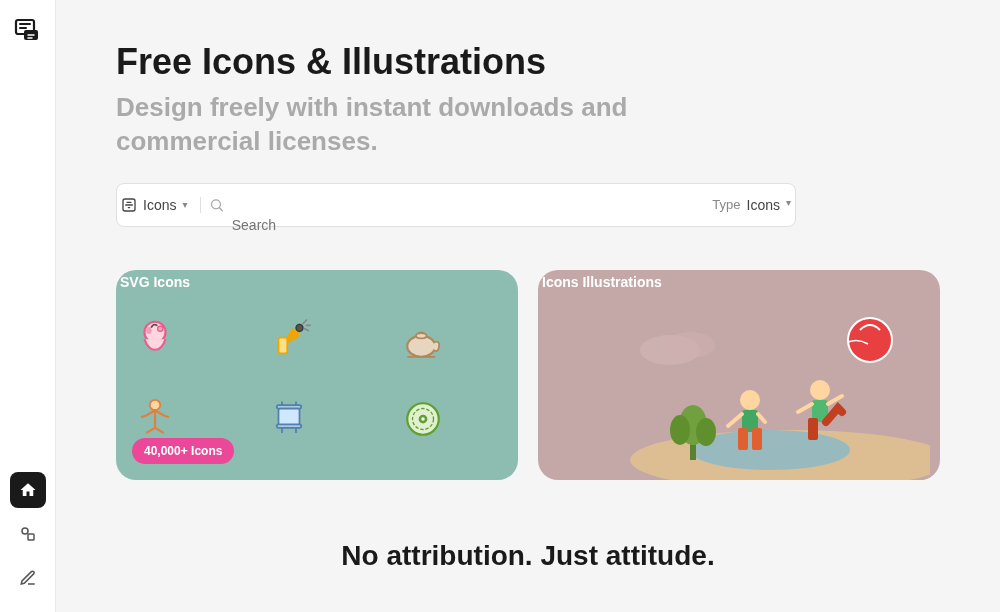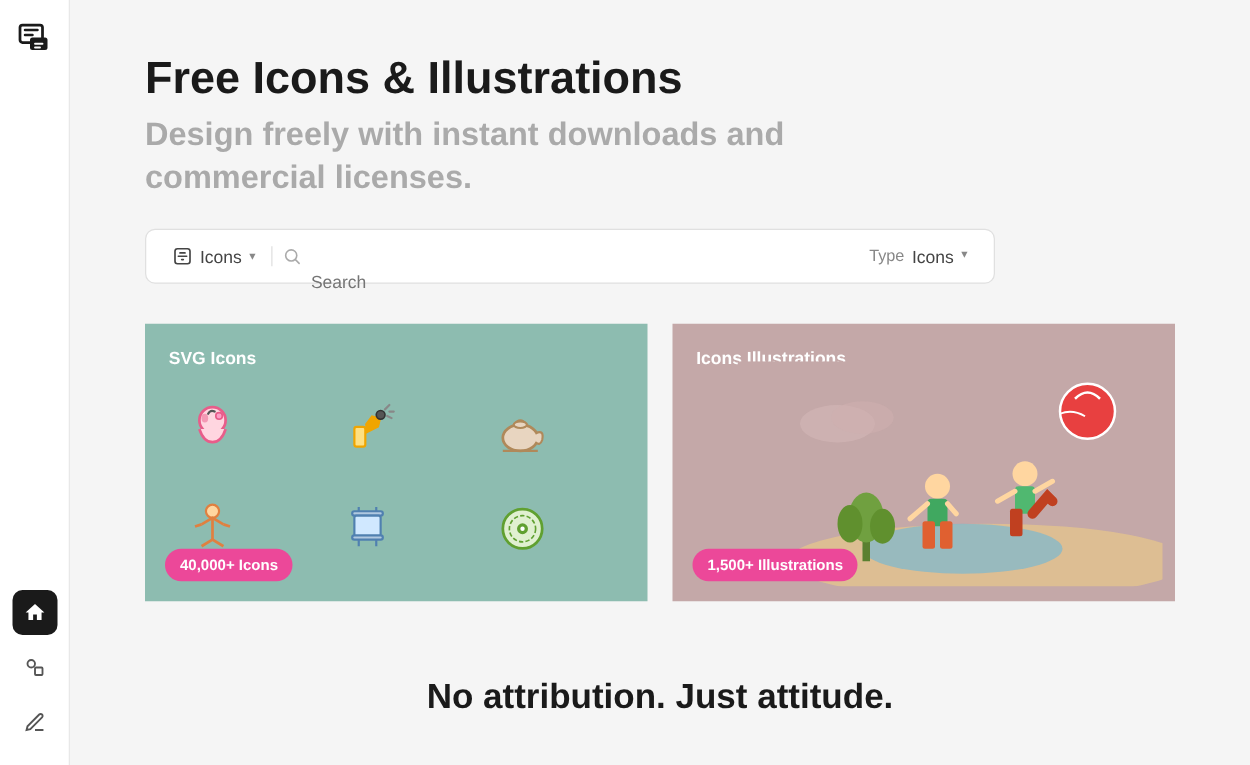--- a/index.html
+++ b/index.html
@@ -105,21 +105,21 @@
       line-height: 1.3;
     }
 
     
     .search-bar {
       display: flex;
       align-items: center;
       background: #fff;
       border: 1px solid #e0e0e0;
       border-radius: 8px;
-      padding: 0 21px;
+      padding: 0 4px;
       height: 44px;
       max-width: 680px;
       margin-bottom: 32px;
       gap: 8px;
     }
 
     .search-bar-left {
       display: flex;
       align-items: center;
       gap: 6px;
@@ -165,25 +165,26 @@
     
     .cards-grid {
       display: grid;
       grid-template-columns: 1fr 1fr;
       gap: 20px;
       margin-bottom: 40px;
       max-width: 860px;
     }
 
     .card {
-      border-radius: 0;
-      padding: 19px;
+      border-radius: 20px;
+      padding: 4px;
       position: relative;
       overflow: hidden;
       min-height: 210px;
+      margin-top: 11px;
     }
 
     .card-svg-icons {
       background: #8dbcb0;
     }
 
     .card-vector {
       background: #c4a8a8;
     }
 
@@ -426,21 +427,20 @@
           <line x1="222" y1="104" x2="208" y2="112" stroke="#ffd6a0" stroke-width="4" stroke-linecap="round"></line>
           <line x1="238" y1="104" x2="252" y2="96" stroke="#ffd6a0" stroke-width="4" stroke-linecap="round"></line>
 
           <rect x="100" y="130" width="6" height="30" fill="#5a8030"></rect>
           <ellipse cx="103" cy="125" rx="14" ry="20" fill="#70a040"></ellipse>
           <ellipse cx="90" cy="130" rx="10" ry="15" fill="#60902e"></ellipse>
           <ellipse cx="116" cy="132" rx="10" ry="14" fill="#60902e"></ellipse>
         </svg>
       </div>
 
-      <div class="card-badge">1,500+ Illustrations</div>
     </div>
 
   </div>
 
   <div class="no-attrib">
     <h2 class="no-attrib-title">No attribution. Just attitude.</h2>
 
   </div>
 
 </div>

